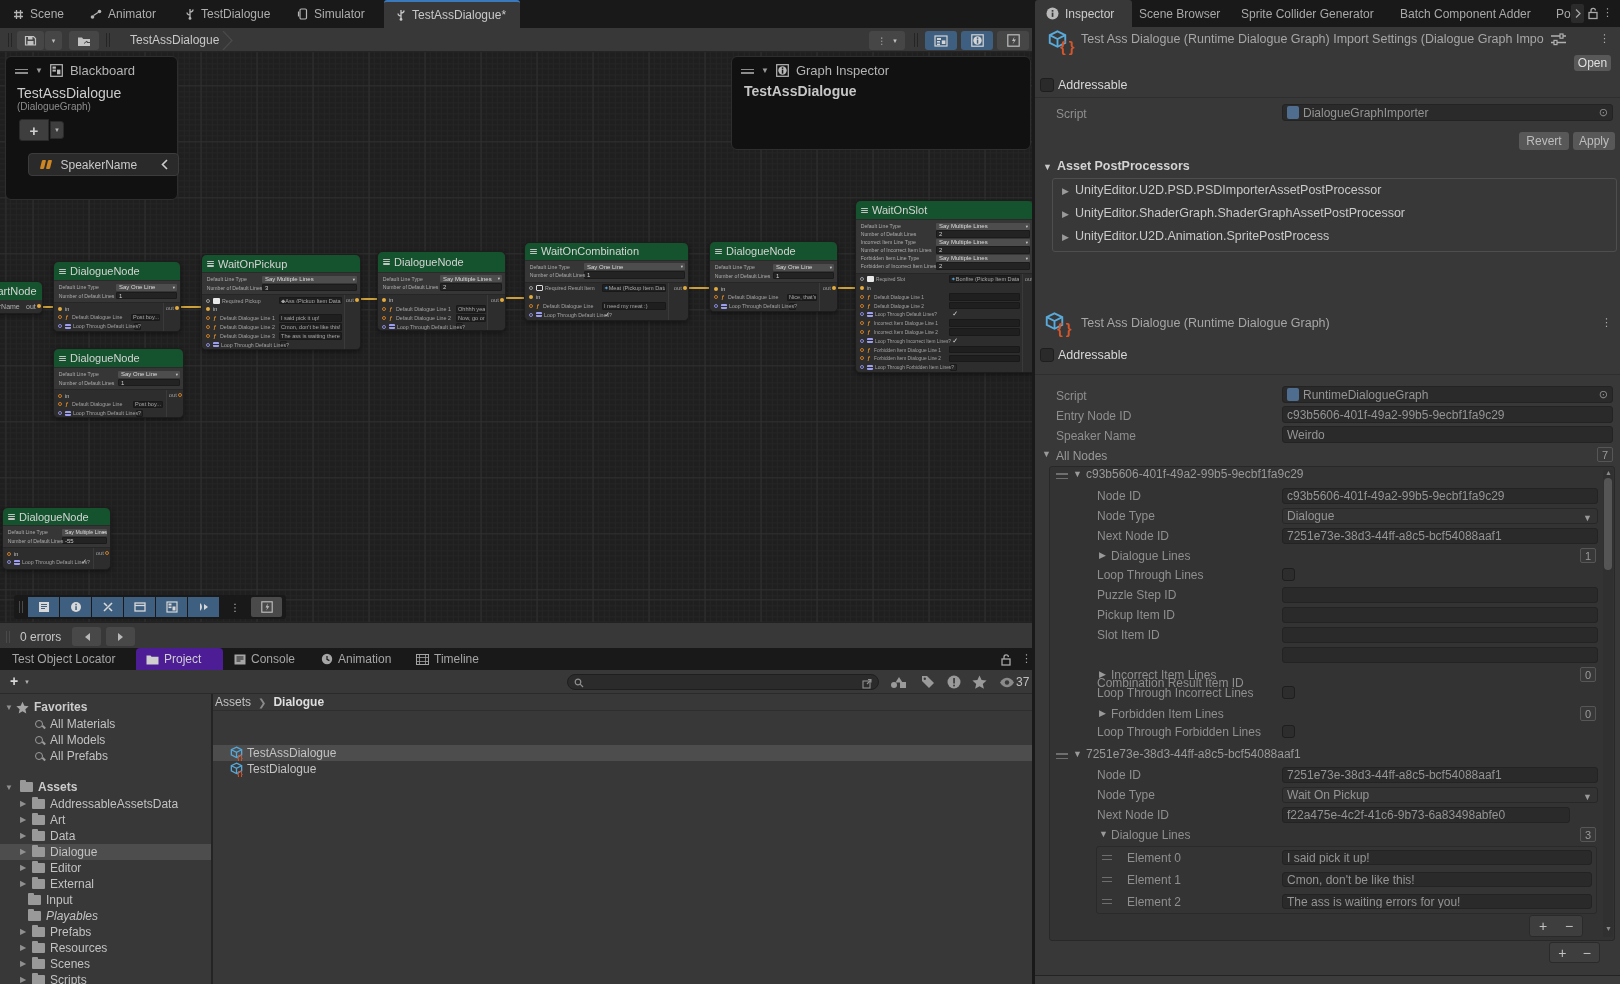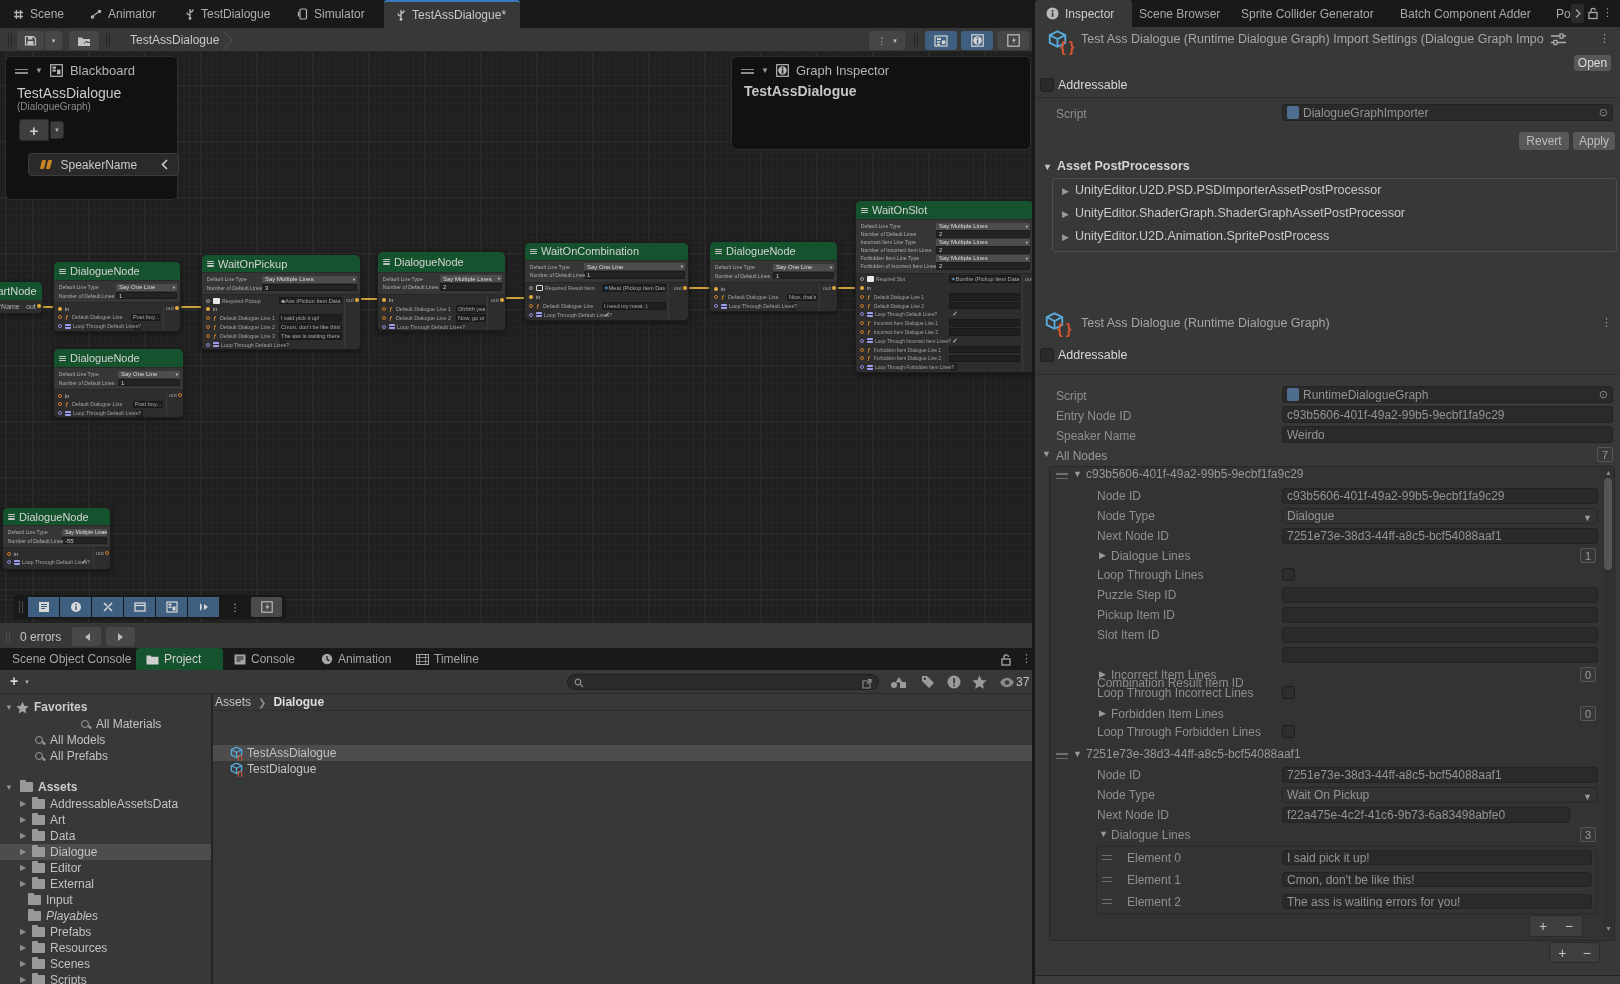--- a/index.html
+++ b/index.html
@@ -54,21 +54,21 @@
 .bt{white-space:nowrap;overflow:visible;transform:scaleX(0.88);transform-origin:0 50%;min-width:0;}
 .ckm{flex:none;}
 
 #fbar{position:absolute;left:14px;top:543px;height:24px;background:#191919;border-radius:3px;display:flex;align-items:center;padding:0 4px;gap:1px;}
 .fbtn{width:31px;height:20px;background:#3e5f80;display:flex;align-items:center;justify-content:center;color:#d8d8d8;font-size:11px;}
 #errbar{position:absolute;left:0;top:622px;width:1035px;height:26px;background:#383838;border-top:1px solid #222222;color:#c6c6c6;font-size:12px;}
 
 #bottom{position:absolute;left:0;top:648px;width:1035px;height:336px;background:#383838;}
 #btabs{position:absolute;left:0;top:0;width:1035px;height:22px;background:#191919;}
 .btab{position:absolute;top:0;height:22px;display:flex;align-items:center;font-size:12px;color:#a5a5a5;gap:5px;}
-.btab.act{background:#14532d;border-radius:4px 4px 0 0;color:#cfcfcf;}
+.btab.act{background:#4c1d95;border-radius:4px 4px 0 0;color:#cfcfcf;}
 #btool{position:absolute;left:0;top:22px;width:1035px;height:24px;background:#383838;border-bottom:1px solid #2a2a2a;}
 #ptree{position:absolute;left:0;top:46px;width:211px;height:290px;font-size:12px;color:#c2c2c2;}
 #plist{position:absolute;left:213px;top:46px;width:822px;height:290px;font-size:12px;color:#c2c2c2;}
 #pdivider{position:absolute;left:211px;top:46px;width:2px;height:290px;background:#242424;}
 .trow{position:absolute;left:0;width:100%;height:16px;display:flex;align-items:center;}
 .fold{color:#909090;font-size:8px;width:10px;text-align:center;flex:none;}
 .ficon{width:13px;height:10px;background:#999999;border-radius:1px;position:relative;flex:none;margin-right:5px;}
 .ficon:before{content:"";position:absolute;left:0;top:-2px;width:6px;height:3px;background:#999999;border-radius:1px 1px 0 0;}
 .mag{width:11px;height:11px;flex:none;margin-right:5px;position:relative;}
 .mag:before{content:"";position:absolute;left:1px;top:1px;width:6px;height:6px;border:1.4px solid #9b9b9b;border-radius:50%;}
@@ -741,21 +741,21 @@
     </div>
   <div style="position:absolute;left:106px;top:4px;width:29px;height:19px;background:#484848;border-radius:3px;display:flex;align-items:center;justify-content:center;">
       <svg width="8" height="10" viewBox="0 0 8 10">
         <path d="M1 1l5 4-5 4z" fill="#b9b9b9"></path>
       </svg>
     </div>
 </div>
 
 <div id="bottom">
   <div id="btabs">
-    <div class="btab" style="left:12px;">Scene Object Console</div>
+    <div class="btab" style="left:12px;">Test Object Locator</div>
     <div class="btab act" style="left:136px;width:87px;padding-left:10px;"><svg width="13" height="11" viewBox="0 0 13 11">
           <path d="M0.5 1.5h4l1 1.3h7v7.7H.5z" fill="#cfcfcf"></path>
         </svg>Project</div>
     <div class="btab" style="left:234px;"><svg width="12" height="11" viewBox="0 0 12 11">
           <rect x="0.5" y="0.5" width="11" height="10" fill="#a5a5a5"></rect>
           <path d="M2.5 3h7M2.5 5h7M2.5 7h4" stroke="#191919" stroke-width="1"></path>
         </svg>Console</div>
     <div class="btab" style="left:321px;"><svg width="12" height="12" viewBox="0 0 12 12">
           <circle cx="6" cy="6" r="5.2" fill="#a5a5a5"></circle>
           <path d="M6 3v3.4l2.4 1.2" stroke="#191919" stroke-width="1.2" fill="none"></path>
@@ -808,21 +808,21 @@
   </div>
   <div id="pdivider"></div>
   <div id="ptree">
     <div class="trow" style="top:5px;">
         <span class="fold" style="margin-left:4px;">▼</span>
         <svg width="13" height="13" viewBox="0 0 15 14" style="margin:0 5px 0 2px;">
           <path d="M7.5 0.5l2.1 4.6 5 .5-3.8 3.3 1.1 4.9-4.4-2.6-4.4 2.6 1.1-4.9L.4 5.6l5-.5z" fill="#a5a5a5"></path>
         </svg>
         <b style="color:#cccccc;">Favorites</b>
       </div>
-    <div class="trow" style="top:22px;padding-left:46px;"><span style="width:34px;flex:none;"></span><span class="mag"></span>All Materials</div>
+    <div class="trow" style="top:22px;"><span style="width:34px;flex:none;"></span><span class="mag"></span>All Materials</div>
     <div class="trow" style="top:38px;"><span style="width:34px;flex:none;"></span><span class="mag"></span>All Models</div>
     <div class="trow" style="top:54px;"><span style="width:34px;flex:none;"></span><span class="mag"></span>All Prefabs</div>
     <div class="trow" style="top:85px;">
         <span class="fold" style="margin-left:4px;">▼</span>
         <span class="ficon" style="margin-left:6px;"></span>
         <b style="color:#cccccc;">Assets</b>
       </div>
     <div class="trow" style="top:101.5px;"><span class="fold" style="margin-left:18px;">▶</span><span class="ficon" style="margin-left:4px;"></span>AddressableAssetsData</div>
     <div class="trow" style="top:117.5px;"><span class="fold" style="margin-left:18px;">▶</span><span class="ficon" style="margin-left:4px;"></span>Art</div>
     <div class="trow" style="top:133.5px;"><span class="fold" style="margin-left:18px;">▶</span><span class="ficon" style="margin-left:4px;"></span>Data</div>

